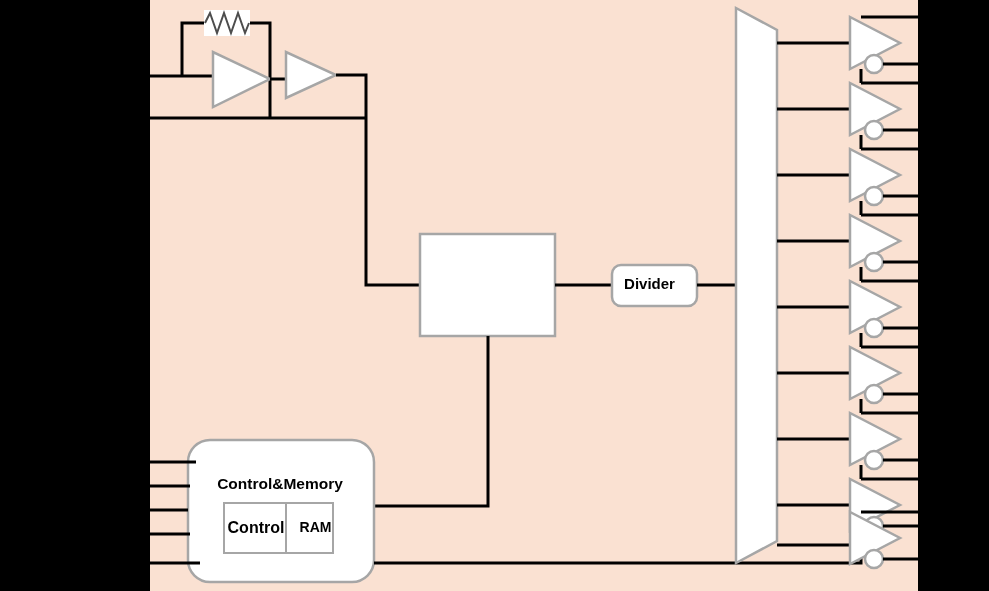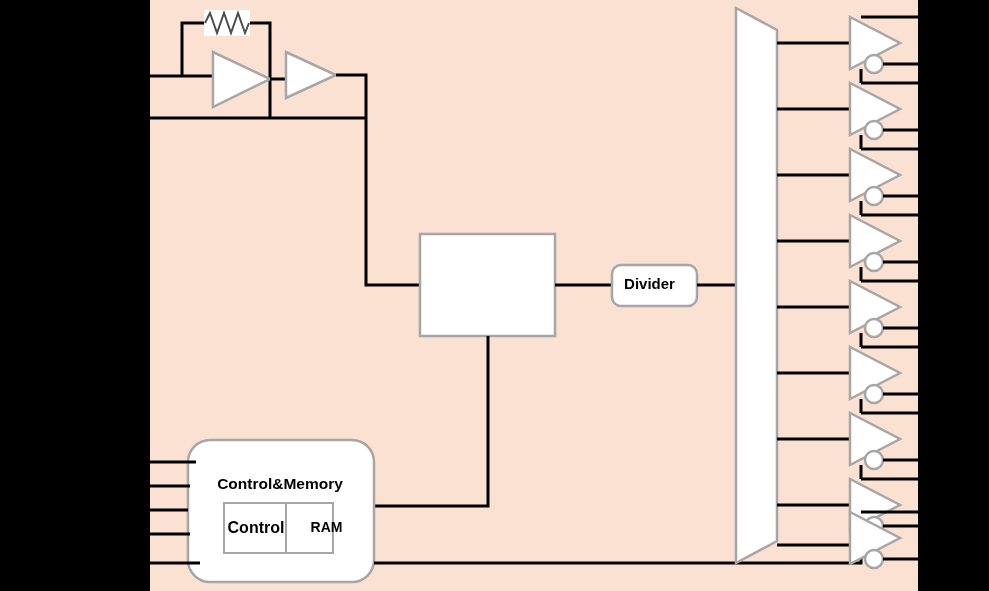--- a/index.html
+++ b/index.html
@@ -28,21 +28,21 @@
     font-weight:bold;
     text-align:center;
     white-space:pre;
     line-height:1.18;
     pointer-events:none;
   }
   #pll-label{left:421px;top:265px;width:134px;font-size:15.5px;}
   #divider-label{left:612px;top:275px;width:75px;font-size:15px;}
   #cm-label{left:189px;top:475px;width:182px;font-size:15.5px;}
   #control-label{left:224px;top:519px;width:64px;font-size:16px;}
-  #ram-label{left:304px;top:519px;width:45px;font-size:14px;}
+  #ram-label{left:293px;top:519px;width:45px;font-size:14px;}
 </style>
 </head>
 <body>
 
 <div id="root">
 
   <div id="canvas"></div>
 
   <svg class="layer" viewBox="0 0 989 591" xmlns="http://www.w3.org/2000/svg">
 

